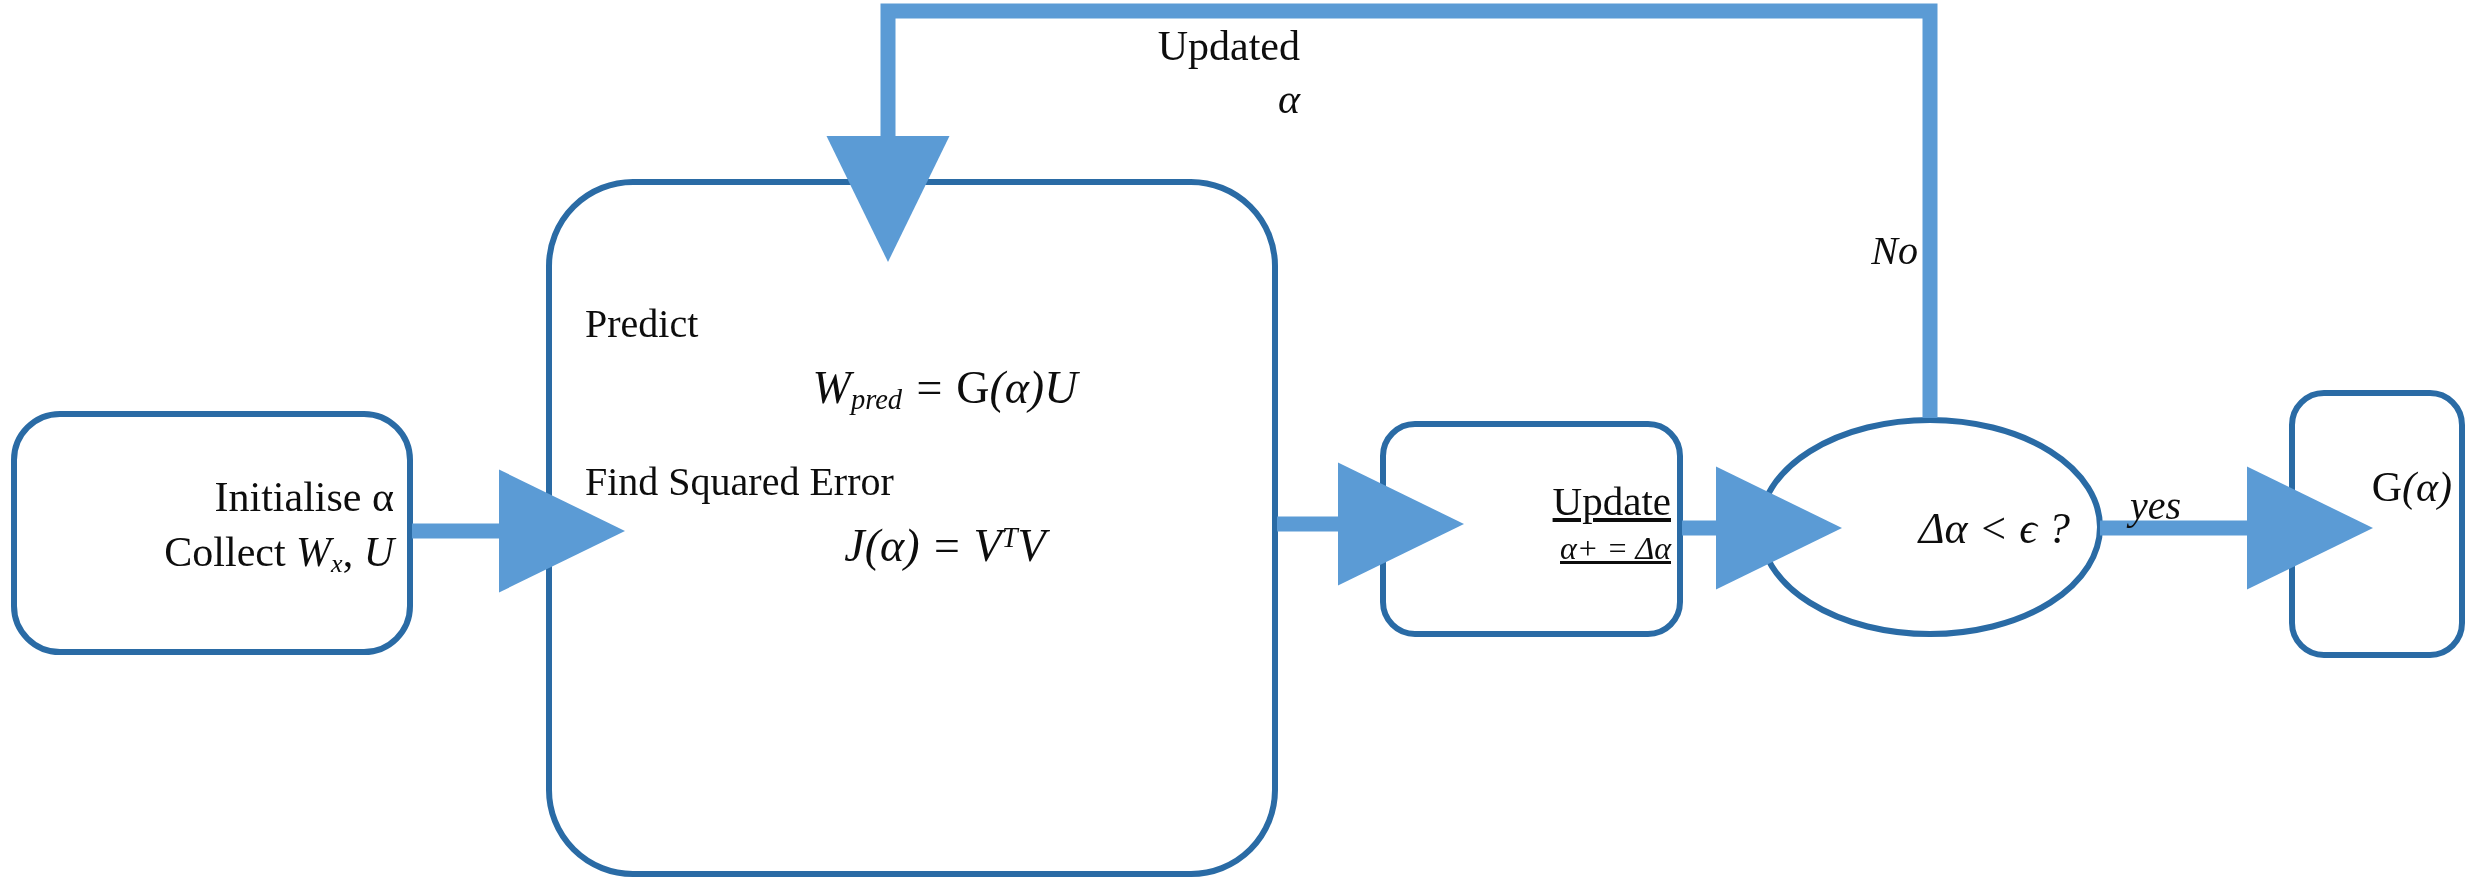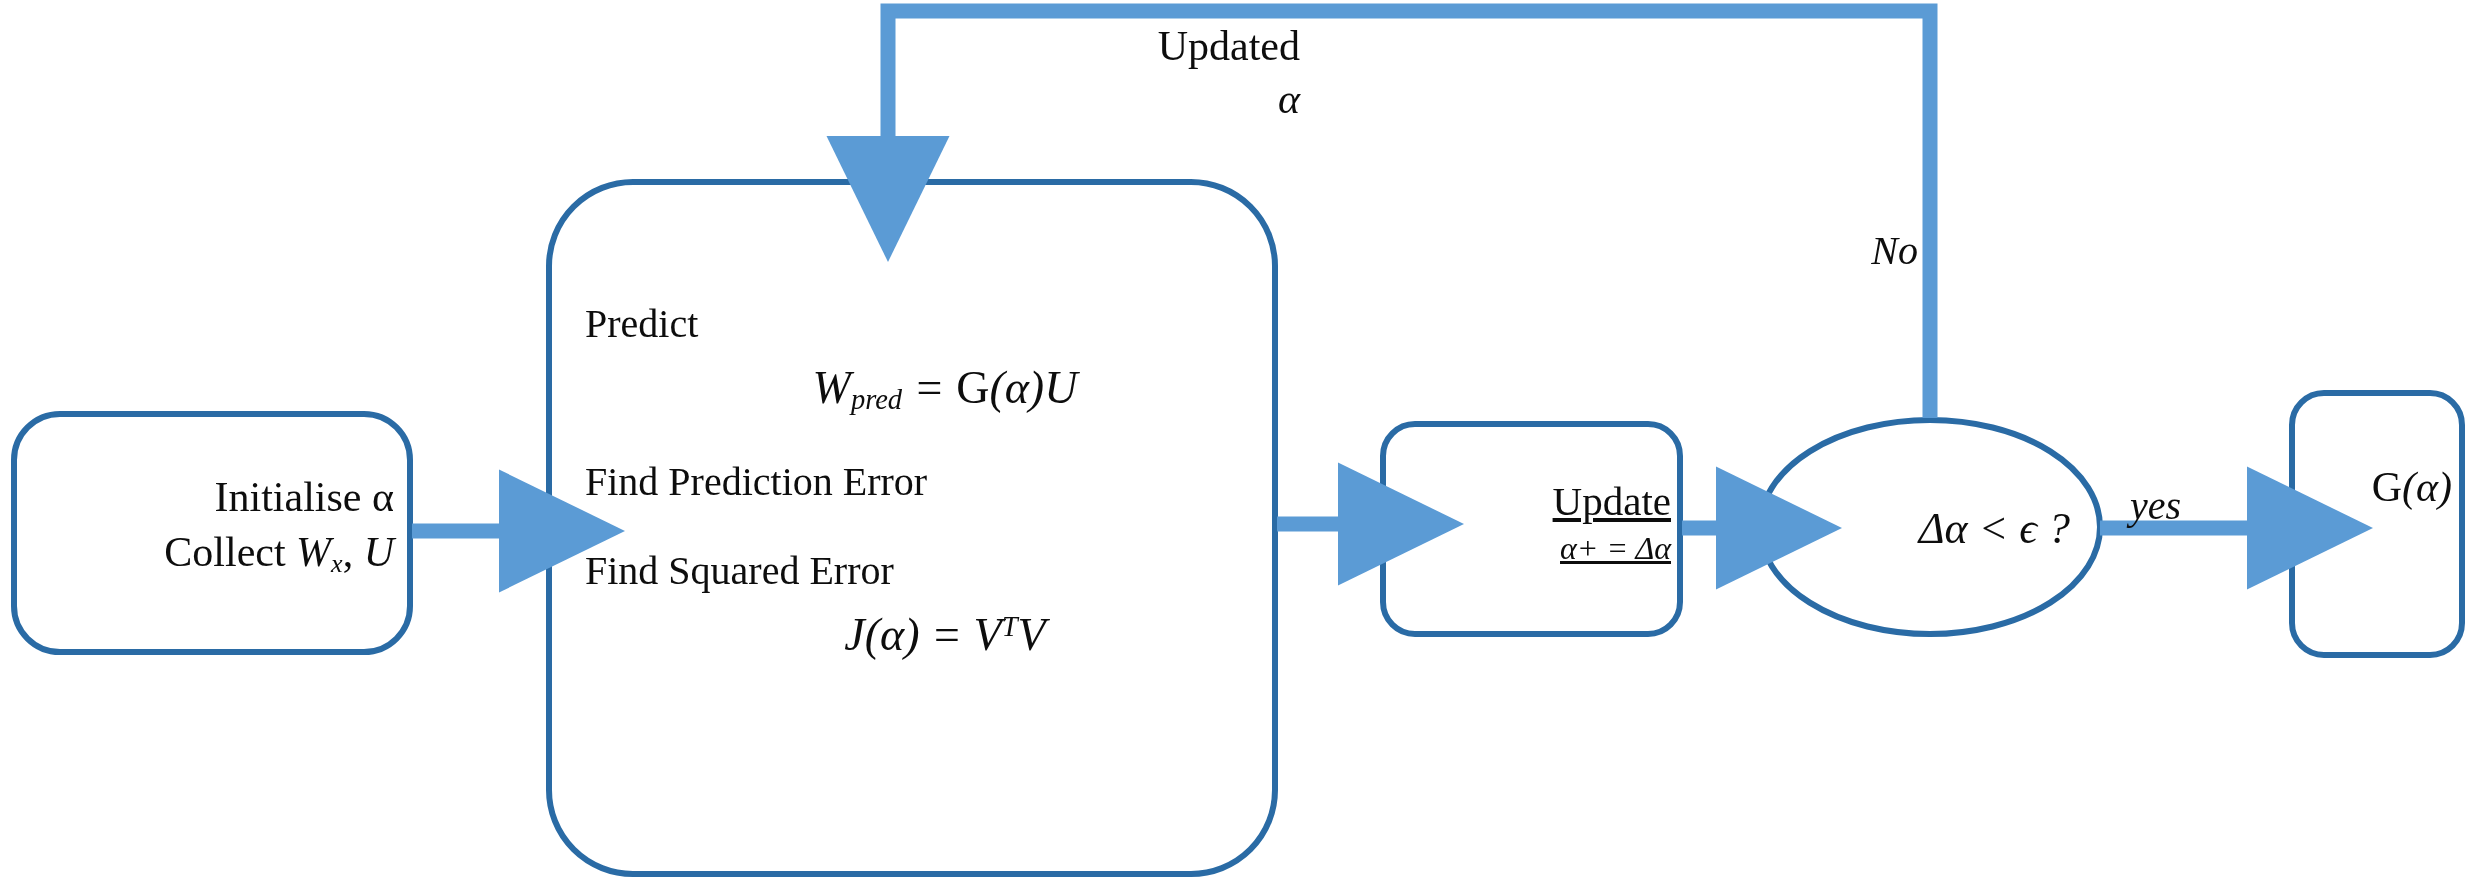--- a/index.html
+++ b/index.html
@@ -169,21 +169,20 @@
   <div id="proc-block">
 
     <div class="proc-group">
       <div class="proc-heading">Predict</div>
       <div class="proc-formula">
         <span>W</span><sub>pred</sub><span> = </span><span class="upright">G</span><span>(α)</span><span>U</span>
       </div>
     </div>
 
     <div class="proc-group">
-      <div class="proc-heading">Find Prediction Error</div>
     </div>
 
     <div class="proc-group">
       <div class="proc-heading">Find Squared Error</div>
       <div class="proc-formula">
         <span>J</span><span>(α)</span><span> = </span><span>V</span><sup>T</sup><span>V</span>
       </div>
     </div>
 
   </div>

